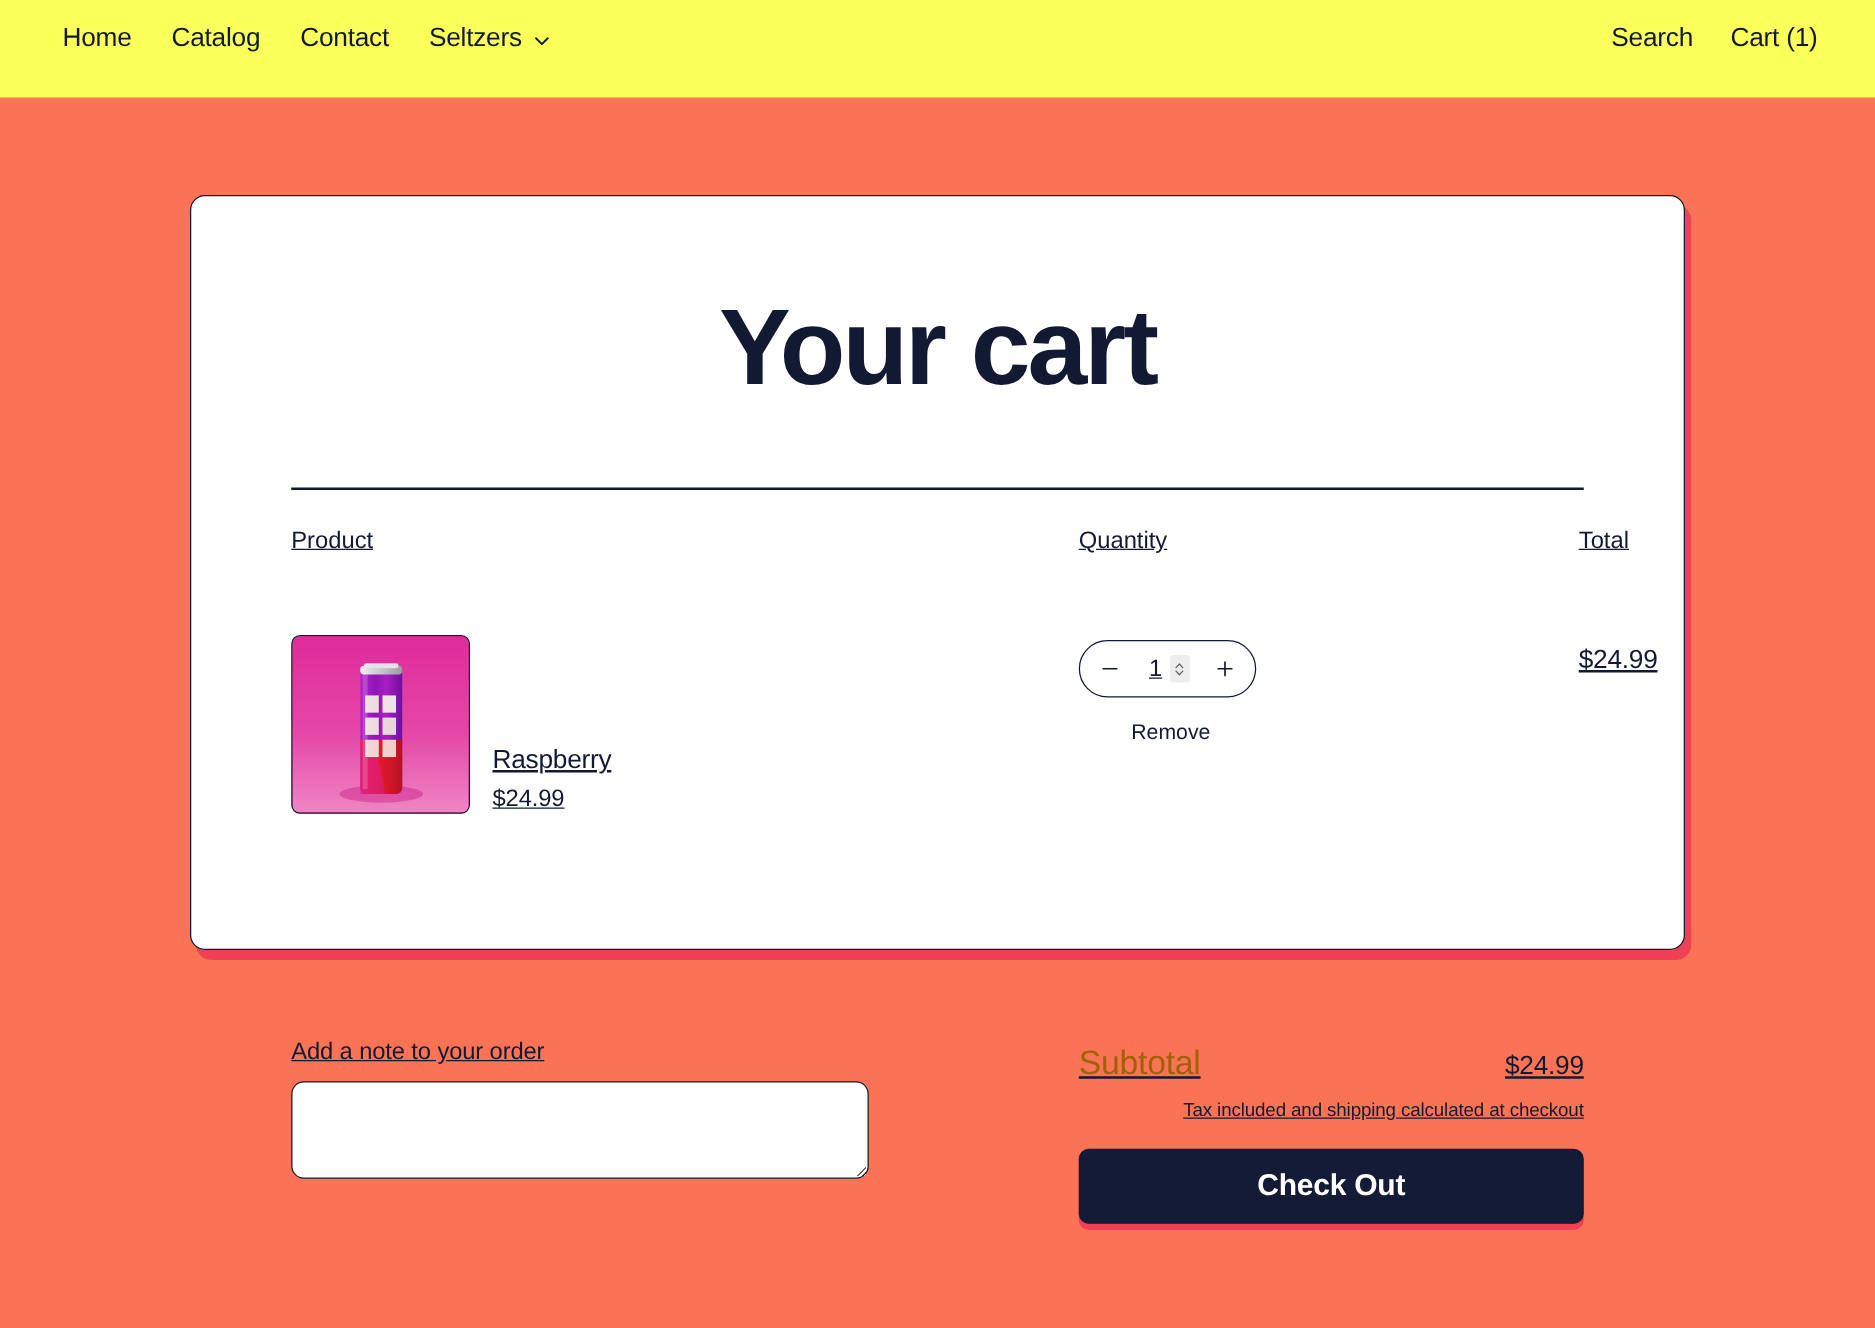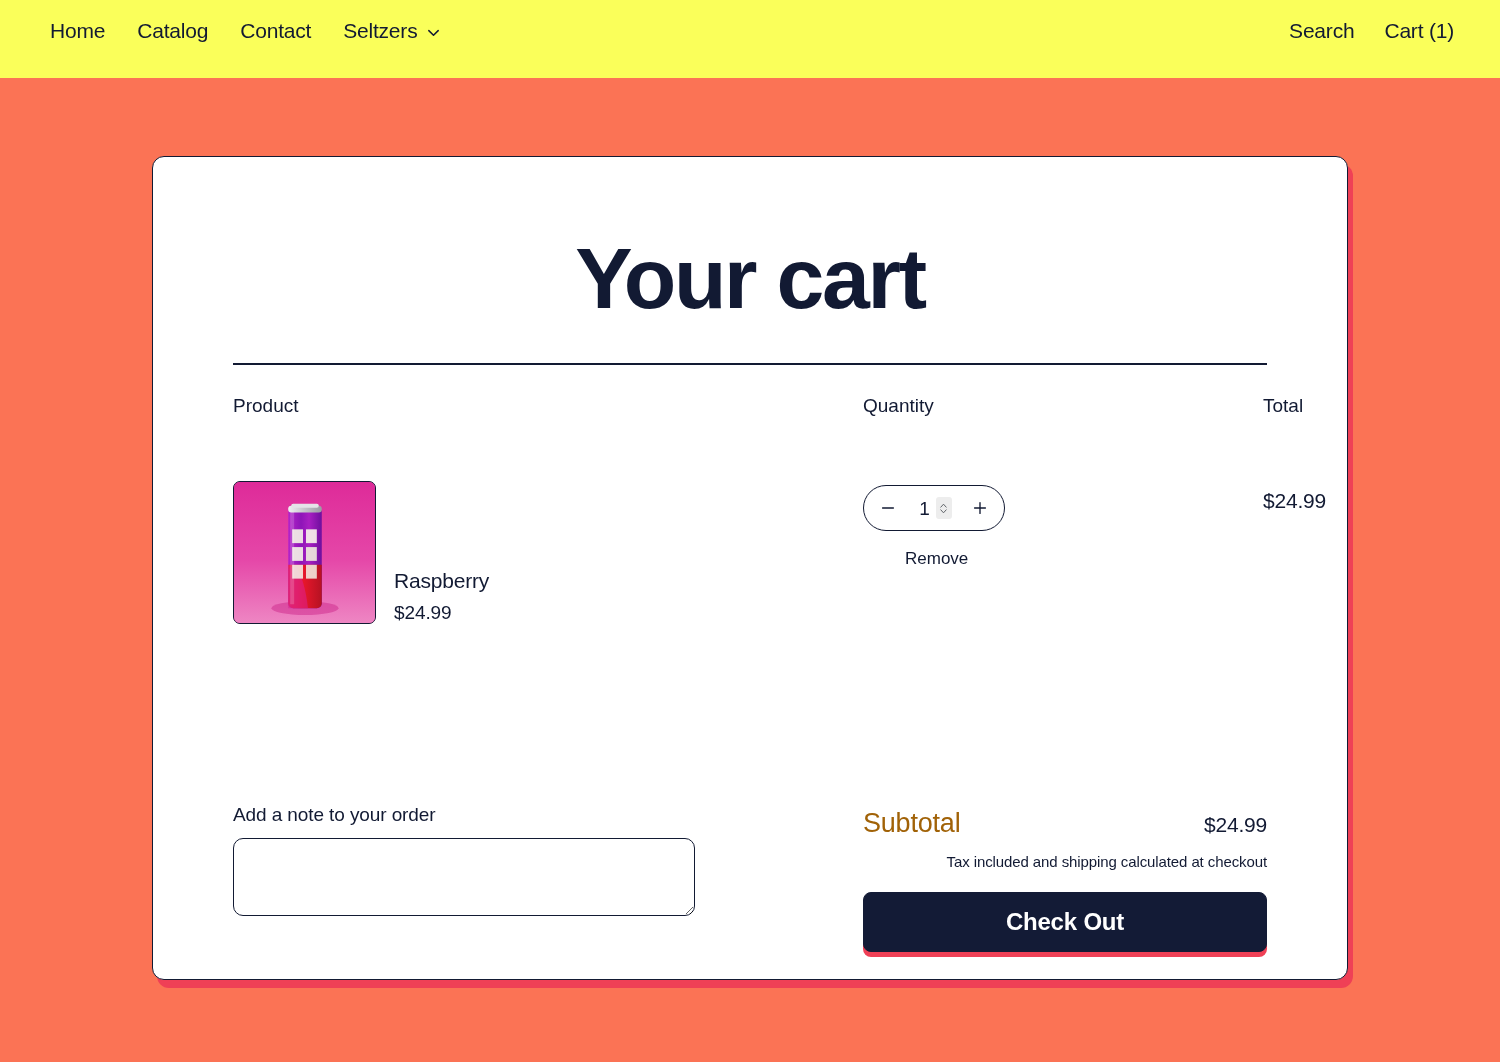--- a/index.html
+++ b/index.html
@@ -77,37 +77,38 @@
     position: relative;
   }
 
   .cart-card {
     position: relative;
     background: #FFFFFF;
     border: 1.5px solid #121A33;
     border-radius: 12px;
     box-shadow: 5px 8px 0 0 #EF4056;
     padding: 56px 0 0 0;
-    height: 824px;
+    height: 604px;
     z-index: 2;
   }
 
   .cart-title {
     text-align: center;
     font-size: 86px;
     font-weight: 700;
     letter-spacing: -2.4px;
     line-height: 1.05;
     color: #121A33;
     margin-top: 20px;
   }
 
   .cart-inner {
     padding: 0 80px;
-    margin-top: 40px;
+    margin-top: 67px;
+    text-decoration: underline;
   }
 
   .cart-rule {
     height: 2px;
     background: #121A33;
     width: 100%;
   }
 
   
   .cart-head {

